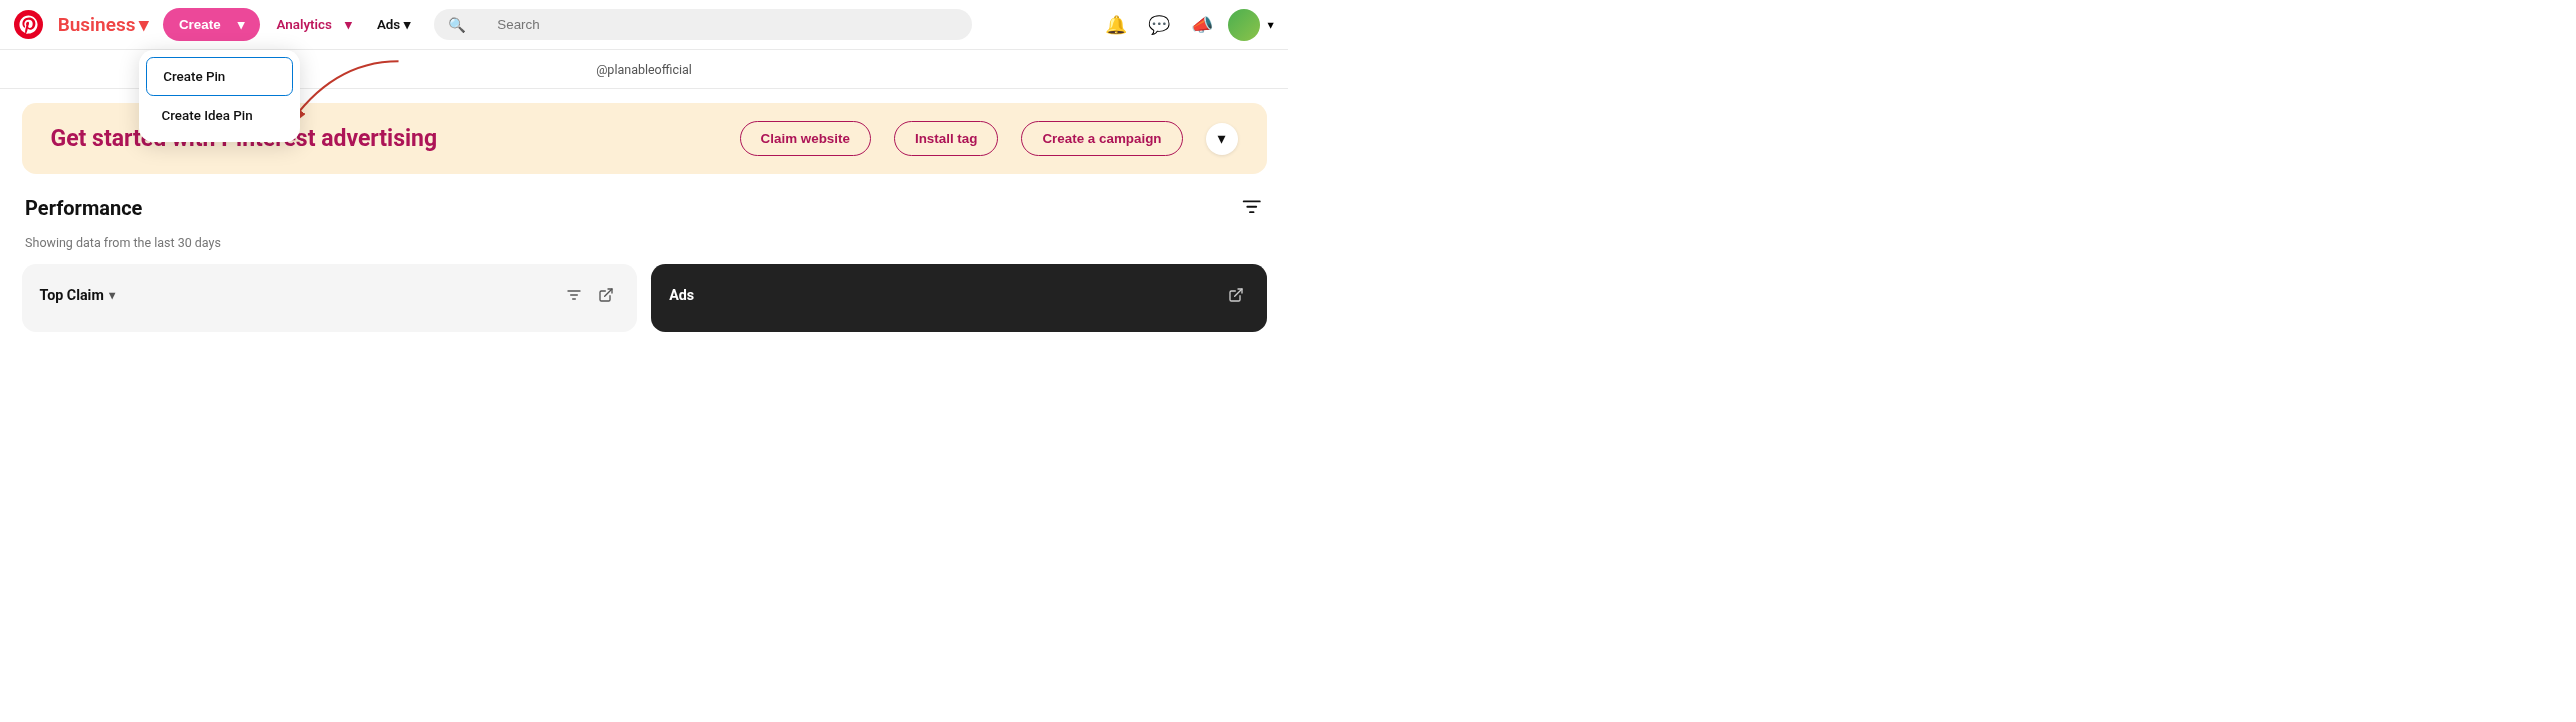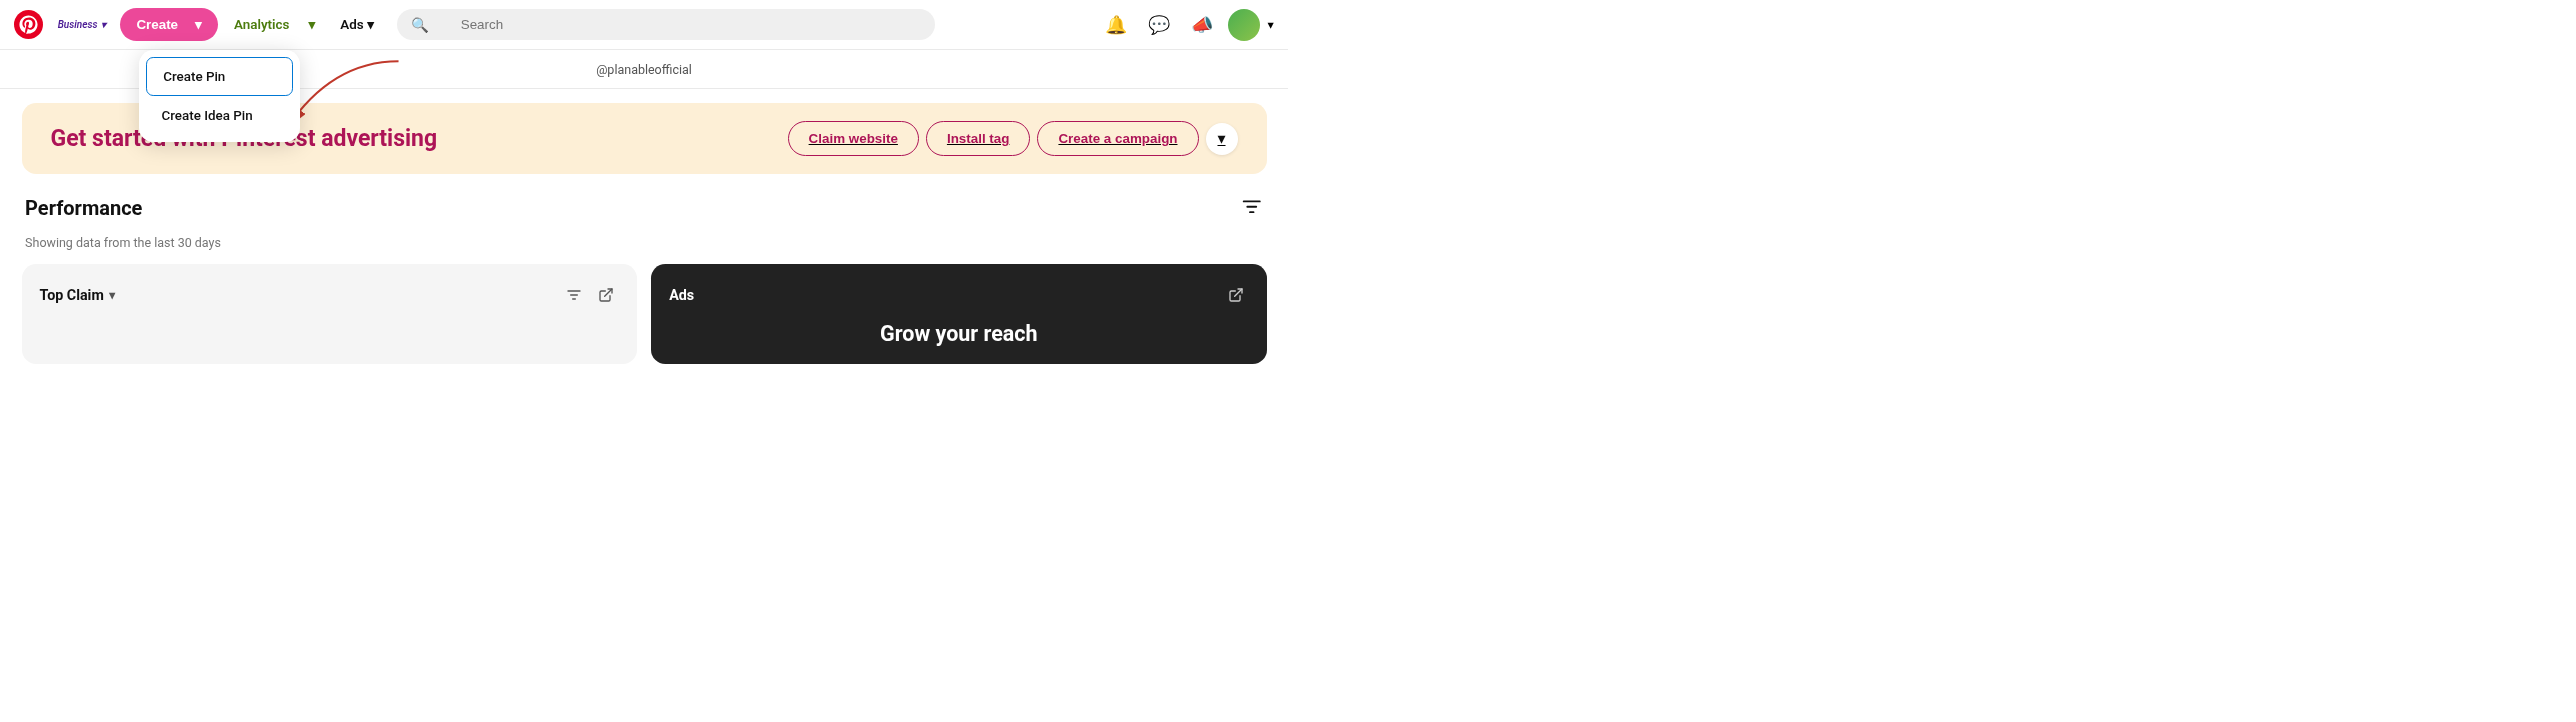--- a/index.html
+++ b/index.html
@@ -27,49 +27,48 @@
       width: 29px;
       height: 29px;
       flex-shrink: 0;
     }
 
     .nav-business {
       display: flex;
       align-items: center;
       gap: 3.6px;
       font-weight: 600;
-      font-size: 10px;
-      color: #4c1d95;
+      font-size: 19px;
+      color: #ef4444;
       cursor: pointer;
       padding: 5.4px 7.2px;
       border-radius: 7.2px;
-      font-style: italic;
     }
 
     .nav-create-btn {
       display: flex;
       align-items: center;
       gap: 17px;
       background: #ec4899;
       color: #fff;
       border: none;
       border-radius: 21.5px;
       padding: 9px 16px;
       font-size: 13.4px;
       font-weight: 600;
       cursor: pointer;
     }
 
     .nav-analytics {
       display: flex;
       align-items: center;
-      gap: 19px;
+      gap: 13px;
       font-size: 13.4px;
       font-weight: 600;
-      color: #4d7c0f;
+      color: #be185d;
       cursor: pointer;
       padding: 5.4px 9px;
       border-radius: 7.2px;
     }
 
     .nav-ads {
       display: flex;
       align-items: center;
       gap: 3.6px;
       font-size: 13.4px;
@@ -187,22 +186,21 @@
     .promo-text {
       font-size: 23px;
       font-weight: 700;
       color: #ad1457;
       flex: 1;
     }
 
     .promo-actions {
       display: flex;
       align-items: center;
-      gap: 7px;
-      text-decoration: underline;
+      gap: 23px;
     }
 
     .promo-btn {
       border: 1.8px solid #ad1457;
       background: transparent;
       color: #ad1457;
       border-radius: 21.5px;
       padding: 9px 20px;
       font-size: 13.4px;
       font-weight: 600;
@@ -475,18 +473,17 @@
       <div class="card-header">
         <div class="card-title-dark">Ads</div>
         <div class="card-icon-btn card-icon-btn-dark">
           <svg width="16" height="16" viewBox="0 0 24 24" fill="none">
             <path d="M18 13v6a2 2 0 01-2 2H5a2 2 0 01-2-2V8a2 2 0 012-2h6" stroke="#ccc" stroke-width="2" stroke-linecap="round"></path>
             <polyline points="15 3 21 3 21 9" stroke="#ccc" stroke-width="2" stroke-linecap="round" stroke-linejoin="round"></polyline>
             <line x1="10" y1="14" x2="21" y2="3" stroke="#ccc" stroke-width="2" stroke-linecap="round"></line>
           </svg>
         </div>
       </div>
-      <div class="card-grow-text">Grow your reach</div>
     </div>
 
   </div>
 </div>
 
 
 </body></html>

